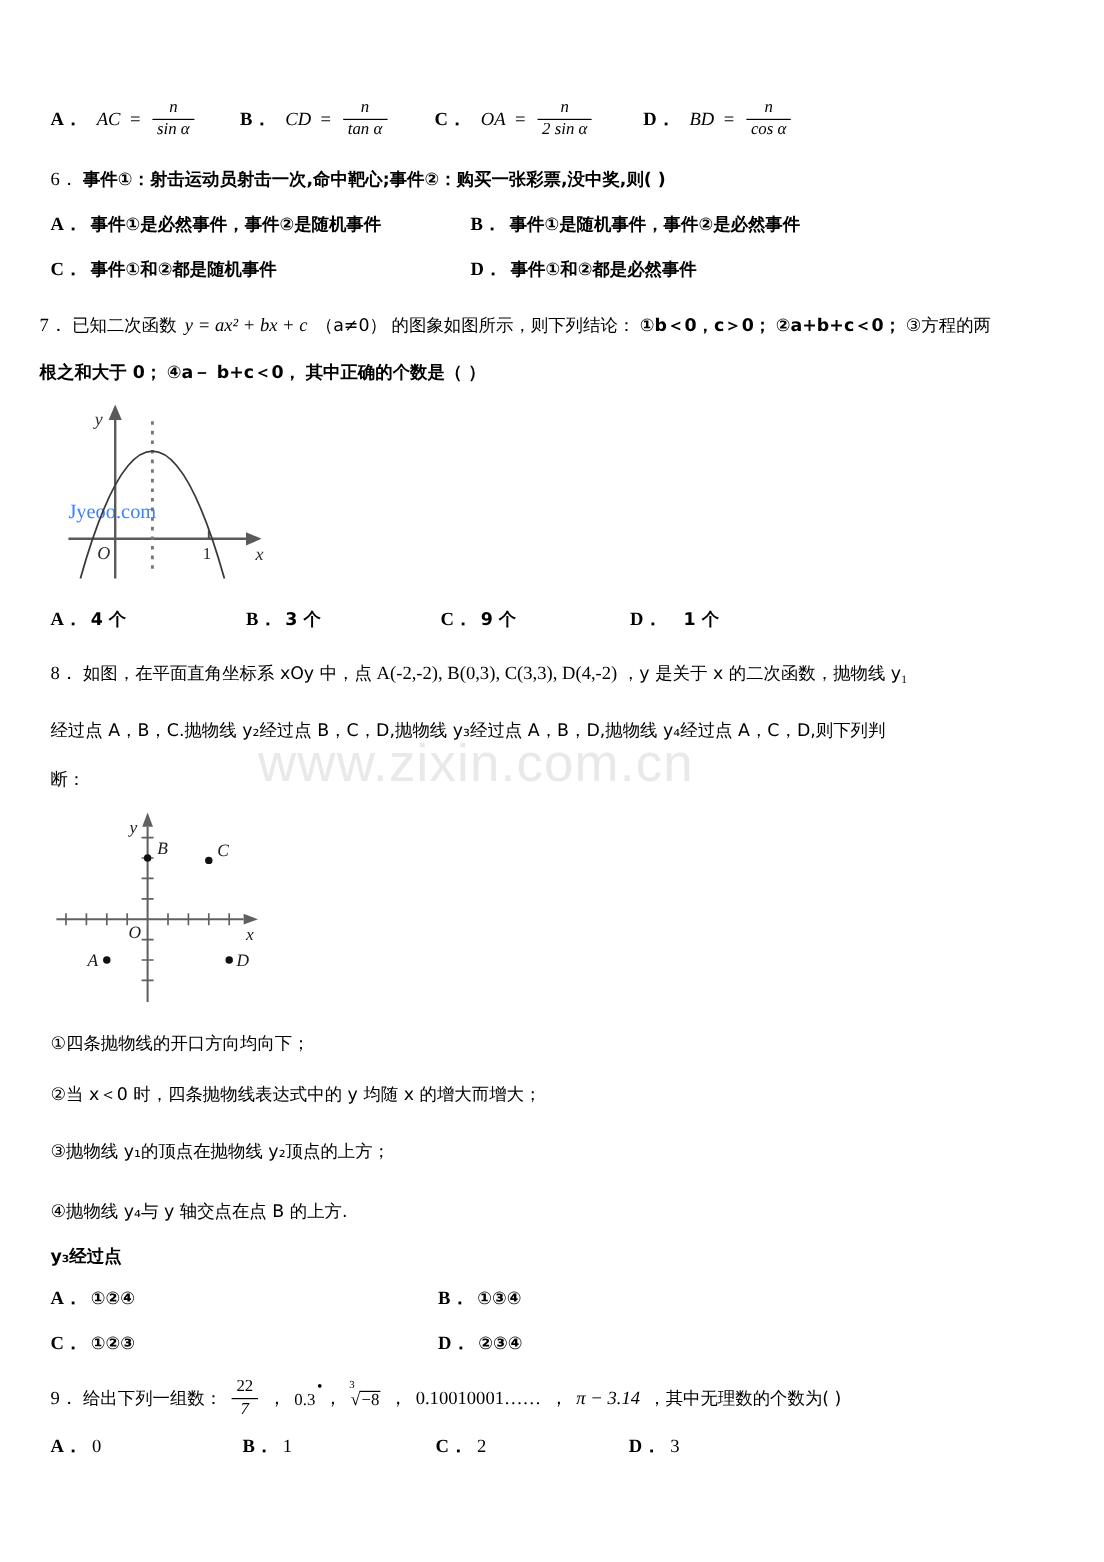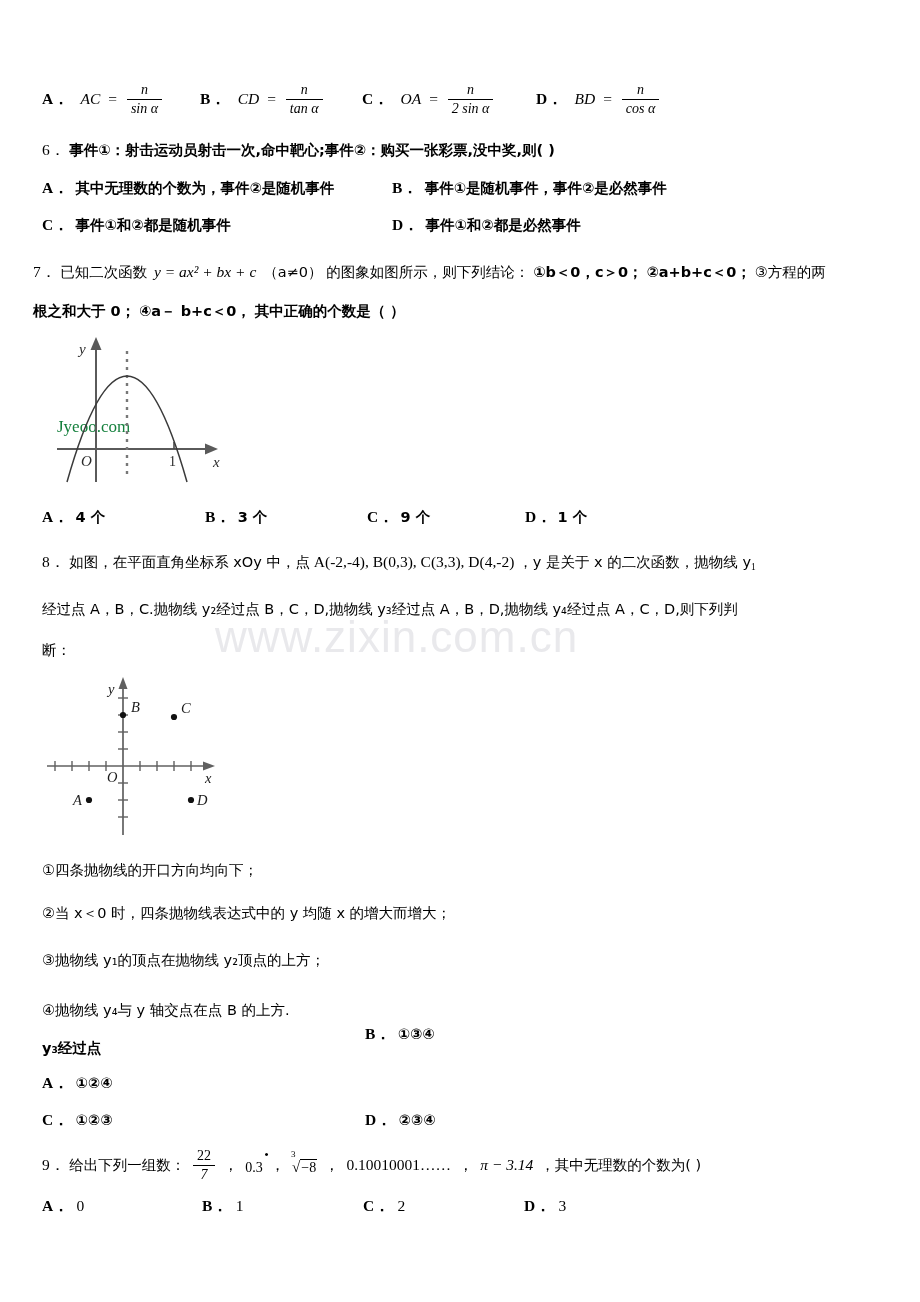--- a/index.html
+++ b/index.html
@@ -35,21 +35,21 @@
     white-space: nowrap;
     user-select: none;
     z-index: 0;
   }
   .watermark-small {
     position: absolute;
     left: 57px;
     top: 417px;
     font-family: "Liberation Serif", serif;
     font-size: 17px;
-    color: #15803d;
+    color: #3b82f6;
     white-space: nowrap;
     user-select: none;
     z-index: 0;
   }
 
   .layer {
     position: relative;
     z-index: 2;
   }
 
@@ -172,21 +172,21 @@
     </span>
   </div>
 
   <div class="qline layer" style="left:42px; top:140px;text-align:right;">
     <span class="mn">6．</span>
     <span class="cn">事件①：射击运动员射击一次,命中靶心;事件②：购买一张彩票,没中奖,则(        )</span>
   </div>
 
   <div class="qline layer" style="left:42px; top:178px;">
     <span class="opt-letter">A．</span>
-    <span class="cn" style="margin-left:3px;">其中无理数的个数为，事件②是随机事件</span>
+    <span class="cn" style="margin-left:3px;">事件①是必然事件，事件②是随机事件</span>
   </div>
   <div class="qline layer" style="left:392px; top:178px;">
     <span class="opt-letter">B．</span>
     <span class="cn" style="margin-left:3px;">事件①是随机事件，事件②是必然事件</span>
   </div>
   <div class="qline layer" style="left:42px; top:215px;">
     <span class="opt-letter">C．</span>
     <span class="cn" style="margin-left:3px;">事件①和②都是随机事件</span>
   </div>
   <div class="qline layer" style="left:392px; top:215px;">
@@ -240,27 +240,27 @@
   <div class="qline layer" style="left:205px; top:507px;">
     <span class="opt-letter">B．</span>
     <span class="cn" style="margin-left:3px;">3 个</span>
   </div>
   <div class="qline layer" style="left:367px; top:507px;">
     <span class="opt-letter">C．</span>
     <span class="cn" style="margin-left:3px;">9 个</span>
   </div>
   <div class="qline layer" style="left:525px; top:507px;">
     <span class="opt-letter">D．</span>
-    <span class="cn" style="margin-left:2px;">1 个</span>
+    <span class="cn" style="margin-left:14px;">1 个</span>
   </div>
 
   <div class="qline layer" style="left:42px; top:552px;">
     <span class="mn">8．</span>
     <span class="cn-reg">如图，在平面直角坐标系 xOy 中，点</span>
-    <span class="mn">A(-2,-4)</span><span class="mn">,</span>
+    <span class="mn">A(-2,-2)</span><span class="mn">,</span>
     <span class="mn">B(0,3)</span><span class="mn">,</span>
     <span class="mn">C(3,3)</span><span class="mn">,</span>
     <span class="mn">D(4,-2)</span>
     <span class="cn-reg">，y 是关于 x 的二次函数，抛物线 y</span><sub class="sm">1</sub>
   </div>
 
   <div class="qline layer" style="left:42px; top:599px;">
     <span class="cn-reg">经过点 A，B，C.抛物线 y₂经过点 B，C，D,抛物线 y₃经过点 A，B，D,抛物线 y₄经过点 A，C，D,则下列判</span>
   </div>
 
@@ -324,21 +324,21 @@
   </div>
 
   <div class="qline layer" style="left:42px; top:1038px;">
     <span class="cn">y₃经过点</span>
   </div>
 
   <div class="qline layer" style="left:42px; top:1073px;">
     <span class="opt-letter">A．</span>
     <span class="cn" style="margin-left:3px;">①②④</span>
   </div>
-  <div class="qline layer" style="left:365px; top:1024px;text-align:right;">
+  <div class="qline layer" style="left:365px; top:1073px;text-align:right;">
     <span class="opt-letter">B．</span>
     <span class="cn" style="margin-left:3px;">①③④</span>
   </div>
   <div class="qline layer" style="left:42px; top:1110px;">
     <span class="opt-letter">C．</span>
     <span class="cn" style="margin-left:3px;">①②③</span>
   </div>
   <div class="qline layer" style="left:365px; top:1110px;">
     <span class="opt-letter">D．</span>
     <span class="cn" style="margin-left:3px;">②③④</span>

